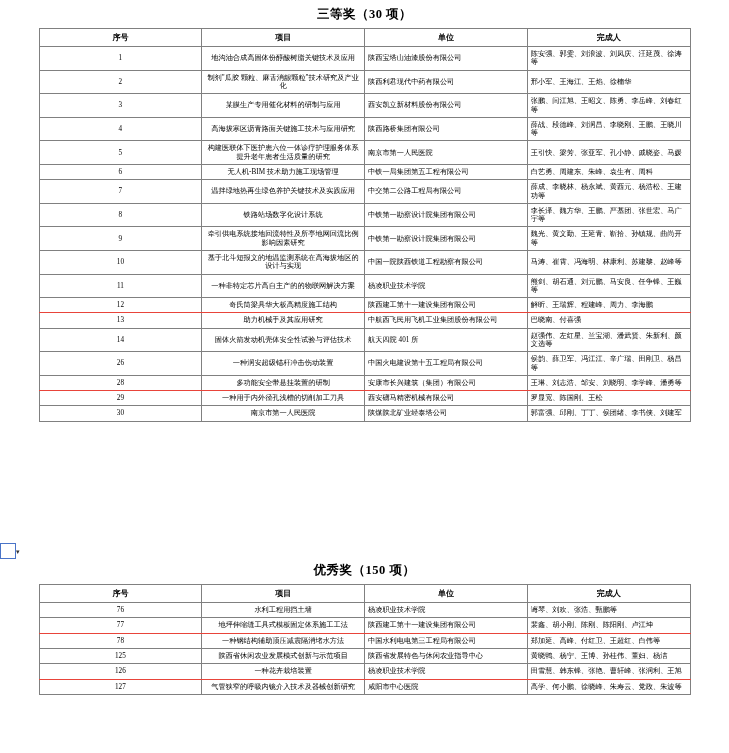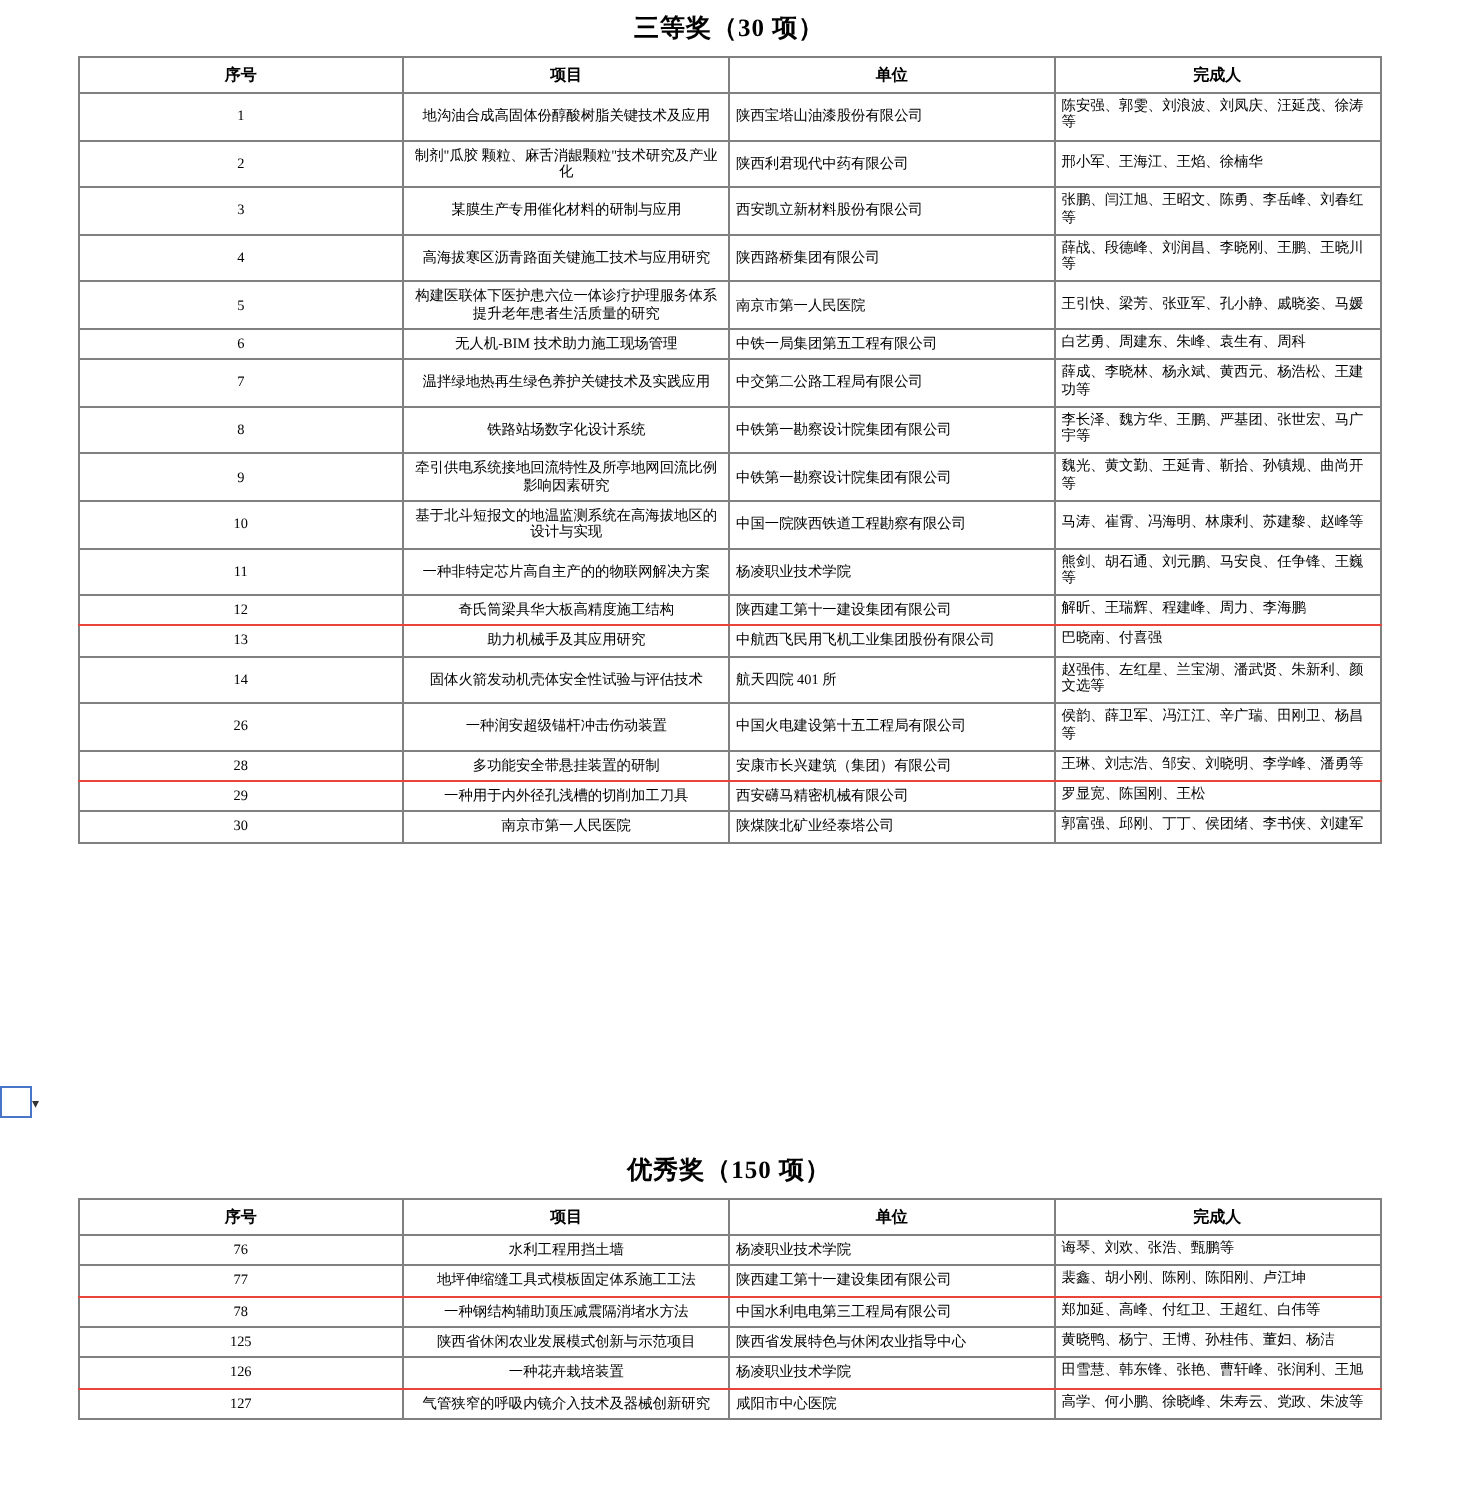--- a/index.html
+++ b/index.html
@@ -92,21 +92,21 @@
     background: #ffffff;
   }
   .little-caret {
     position: absolute;
     left: 16px;
     top: 548px;
     font-size: 7px;
     color: #333;
   }
   .sec1 { top: 6px; }
-  .sec2 { top: 577px; }
+  .sec2 { top: 562px; }
 </style>
 </head>
 <body>
 
 <div class="page">
 
   <div class="section sec1">
     <div class="section-title">三等奖（30 项）</div>
     <table class="award">
       <thead>

